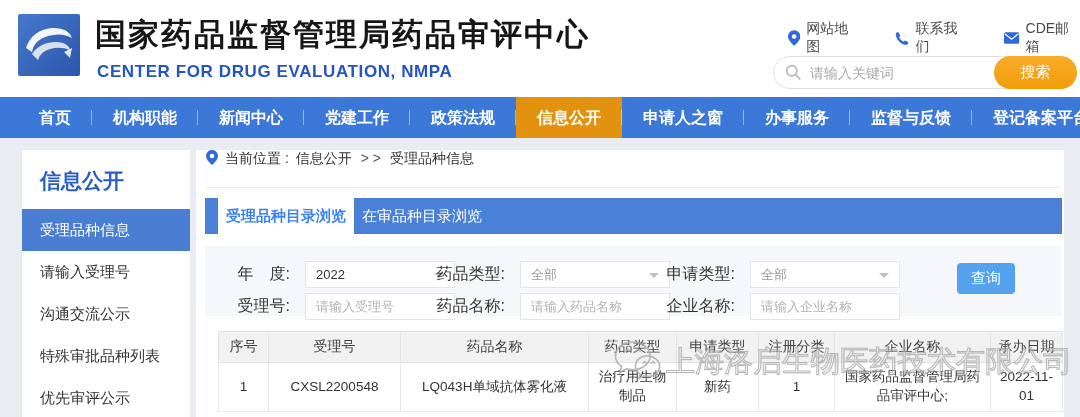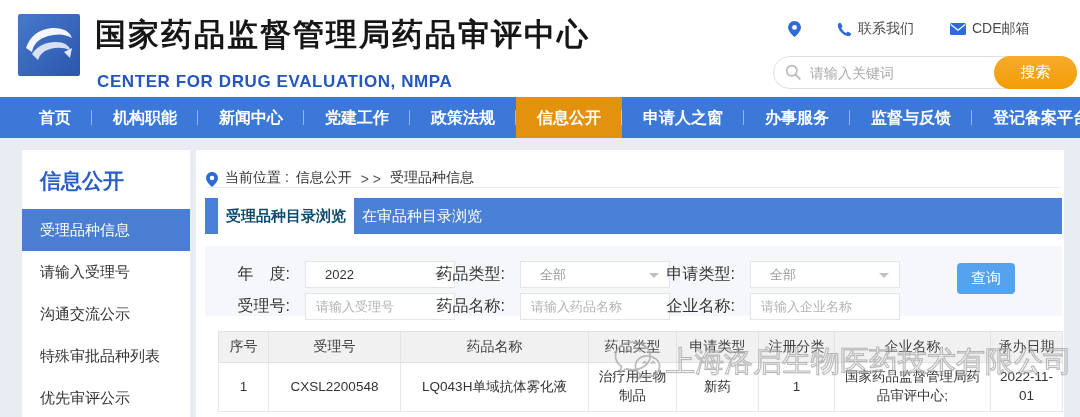--- a/index.html
+++ b/index.html
@@ -6,21 +6,21 @@
   body { background:#fff; }
   #page {
     position:relative; width:1080px; height:417px; overflow:hidden;
     font-family:"Liberation Sans","DejaVu Sans",sans-serif; background:#fff;
   }
   
   .logo { position:absolute; left:18px; top:14px; width:62px; height:62px;
     background:linear-gradient(135deg,#4679cd,#2b56ab); border-radius:2px; }
   .site-title { position:absolute; left:95px; top:14px; font-size:31px; font-weight:bold;
     color:#161616; letter-spacing:2px; white-space:nowrap; }
-  .site-subtitle { position:absolute; left:97px; top:72px; font-size:17px; font-weight:bold;
+  .site-subtitle { position:absolute; left:97px; top:62px; font-size:17px; font-weight:bold;
     color:#2456c0; letter-spacing:0.6px; white-space:nowrap; }
   .quick-links { position:absolute; left:788px; top:20px; display:flex; gap:36px; }
   .quick-link { display:flex; align-items:center; gap:6px; font-size:14px; color:#4a4a4a; cursor:pointer; }
   .quick-link svg { display:block; }
   .searchbar { position:absolute; left:773px; top:56px; width:304px; height:33px; }
   .searchbar input { width:100%; height:33px; border:1px solid #e0e0e0; border-radius:17px;
     padding:0 90px 0 36px; font-size:14px; color:#333; outline:none;
     font-family:"Liberation Sans","DejaVu Sans",sans-serif; }
   .searchbar input::placeholder { color:#aaa; }
   .search-ico { position:absolute; left:12px; top:8px; }
@@ -37,32 +37,32 @@
   .nav-item.active { background:#e2920f; }
   
   .lower-bg { position:absolute; left:0; top:138px; width:1080px; height:279px; background:#e9edf3; }
   .side-card { position:absolute; left:22px; top:150px; width:168px; height:267px; background:#fff; }
   .side-title { padding:17px 0 14px 18px; font-size:21px; font-weight:bold; color:#2a5ec6; }
   .side-item { height:42px; line-height:42px; padding-left:18px; font-size:15px; color:#333; cursor:pointer; }
   .side-item.active { background:#4a7ed2; color:#fff; }
   .main-card { position:absolute; left:196px; top:150px; width:868px; height:267px; background:#fff; }
   
   .breadcrumb { position:absolute; left:10px; top:0; right:4px; height:38px; display:flex;
-    align-items:flex-end; gap:7px; font-size:14px; color:#333; border-bottom:1px solid #ececec; }
+    align-items:flex-start; gap:7px; font-size:14px; color:#333; border-bottom:1px solid #ececec; }
   .breadcrumb .sep { color:#555; margin:0 2px; }
   
   .tabbar { position:absolute; left:9px; top:48px; width:857px; height:36px; background:#4a80d6; display:flex; }
   .tab { width:136px; text-align:center; line-height:36px; font-size:15px; color:#fff; cursor:pointer; white-space:nowrap; }
-  .tab.active { background:#fff; color:#0c4a6e; font-weight:bold; margin-left:13px; }
+  .tab.active { background:#fff; color:#3b82f6; font-weight:bold; margin-left:13px; }
   
   .filters { position:absolute; left:9px; top:96px; width:857px; height:70px; background:#f5f7fa; }
   .fgroup { position:absolute; display:flex; align-items:center; }
   .flabel { font-size:16px; color:#333; text-align:right; white-space:nowrap; }
   .fselect { position:relative; width:150px; height:27px; background:#fff; border:1px solid #e2e5ea;
-    font-size:13px; line-height:25px; padding-left:19px; color:#333; cursor:pointer; }
+    font-size:13px; line-height:25px; padding-left:10px; color:#333; cursor:pointer; }
   .fselect.muted { color:#999; }
   .fselect::after { content:""; position:absolute; right:10px; top:11px; border:5px solid transparent;
     border-top-color:#c0c0c0; }
   .finput { width:150px; height:27px; border:1px solid #e2e5ea; background:#fff; font-size:13px;
     padding:0 10px; color:#333; outline:none; font-family:"Liberation Sans","DejaVu Sans",sans-serif; }
   .finput::placeholder { color:#b3b3b3; }
   .query-btn { position:absolute; left:752px; top:17px; width:58px; height:31px; background:#55a2ef;
     border:none; border-radius:4px; color:#fff; font-size:15px; cursor:pointer; font-family:inherit; }
   
   .grid { position:absolute; left:22px; top:181px; border-collapse:collapse; }
@@ -91,20 +91,21 @@
   </div>
   <div class="site-title">国家药品监督管理局药品审评中心</div>
   <div class="site-subtitle">CENTER FOR DRUG EVALUATION, NMPA</div>
 
   <div class="quick-links">
     <div class="quick-link">
       <svg width="13" height="16" viewBox="0 0 16 20">
         <path d="M8 0C3.6 0 0 3.6 0 8c0 5.5 8 12 8 12s8-6.5 8-12c0-4.4-3.6-8-8-8z" fill="#2f6bd8"></path>
         <circle cx="8" cy="8" r="3" fill="#fff"></circle>
       </svg>
+      <span>网站地图</span>
     </div>
     <div class="quick-link">
       <svg width="15" height="15" viewBox="0 0 20 20">
         <path d="M4 1C2.9 1 1.4 2.3 1.2 3.6c-.4 2.8 1.2 7 4.6 10.5 3.4 3.5 7.6 5.2 10.4 4.7 1.3-.2 2.6-1.7 2.6-2.8 0-.4-.2-.8-.6-1l-3.2-1.9c-.5-.3-1.1-.2-1.5.2l-1.2 1.2c-1.5-.6-2.7-1.4-3.9-2.6C7.2 10.7 6.4 9.5 5.8 8l1.2-1.2c.4-.4.5-1 .2-1.5L5.3 2.1C5 1.4 4.5 1 4 1z" fill="#2f6bd8"></path>
       </svg>
       <span>联系我们</span>
     </div>
     <div class="quick-link">
       <svg width="16" height="12" viewBox="0 0 20 15">
         <rect x="0" y="0" width="20" height="15" rx="2" fill="#2f6bd8"></rect>

